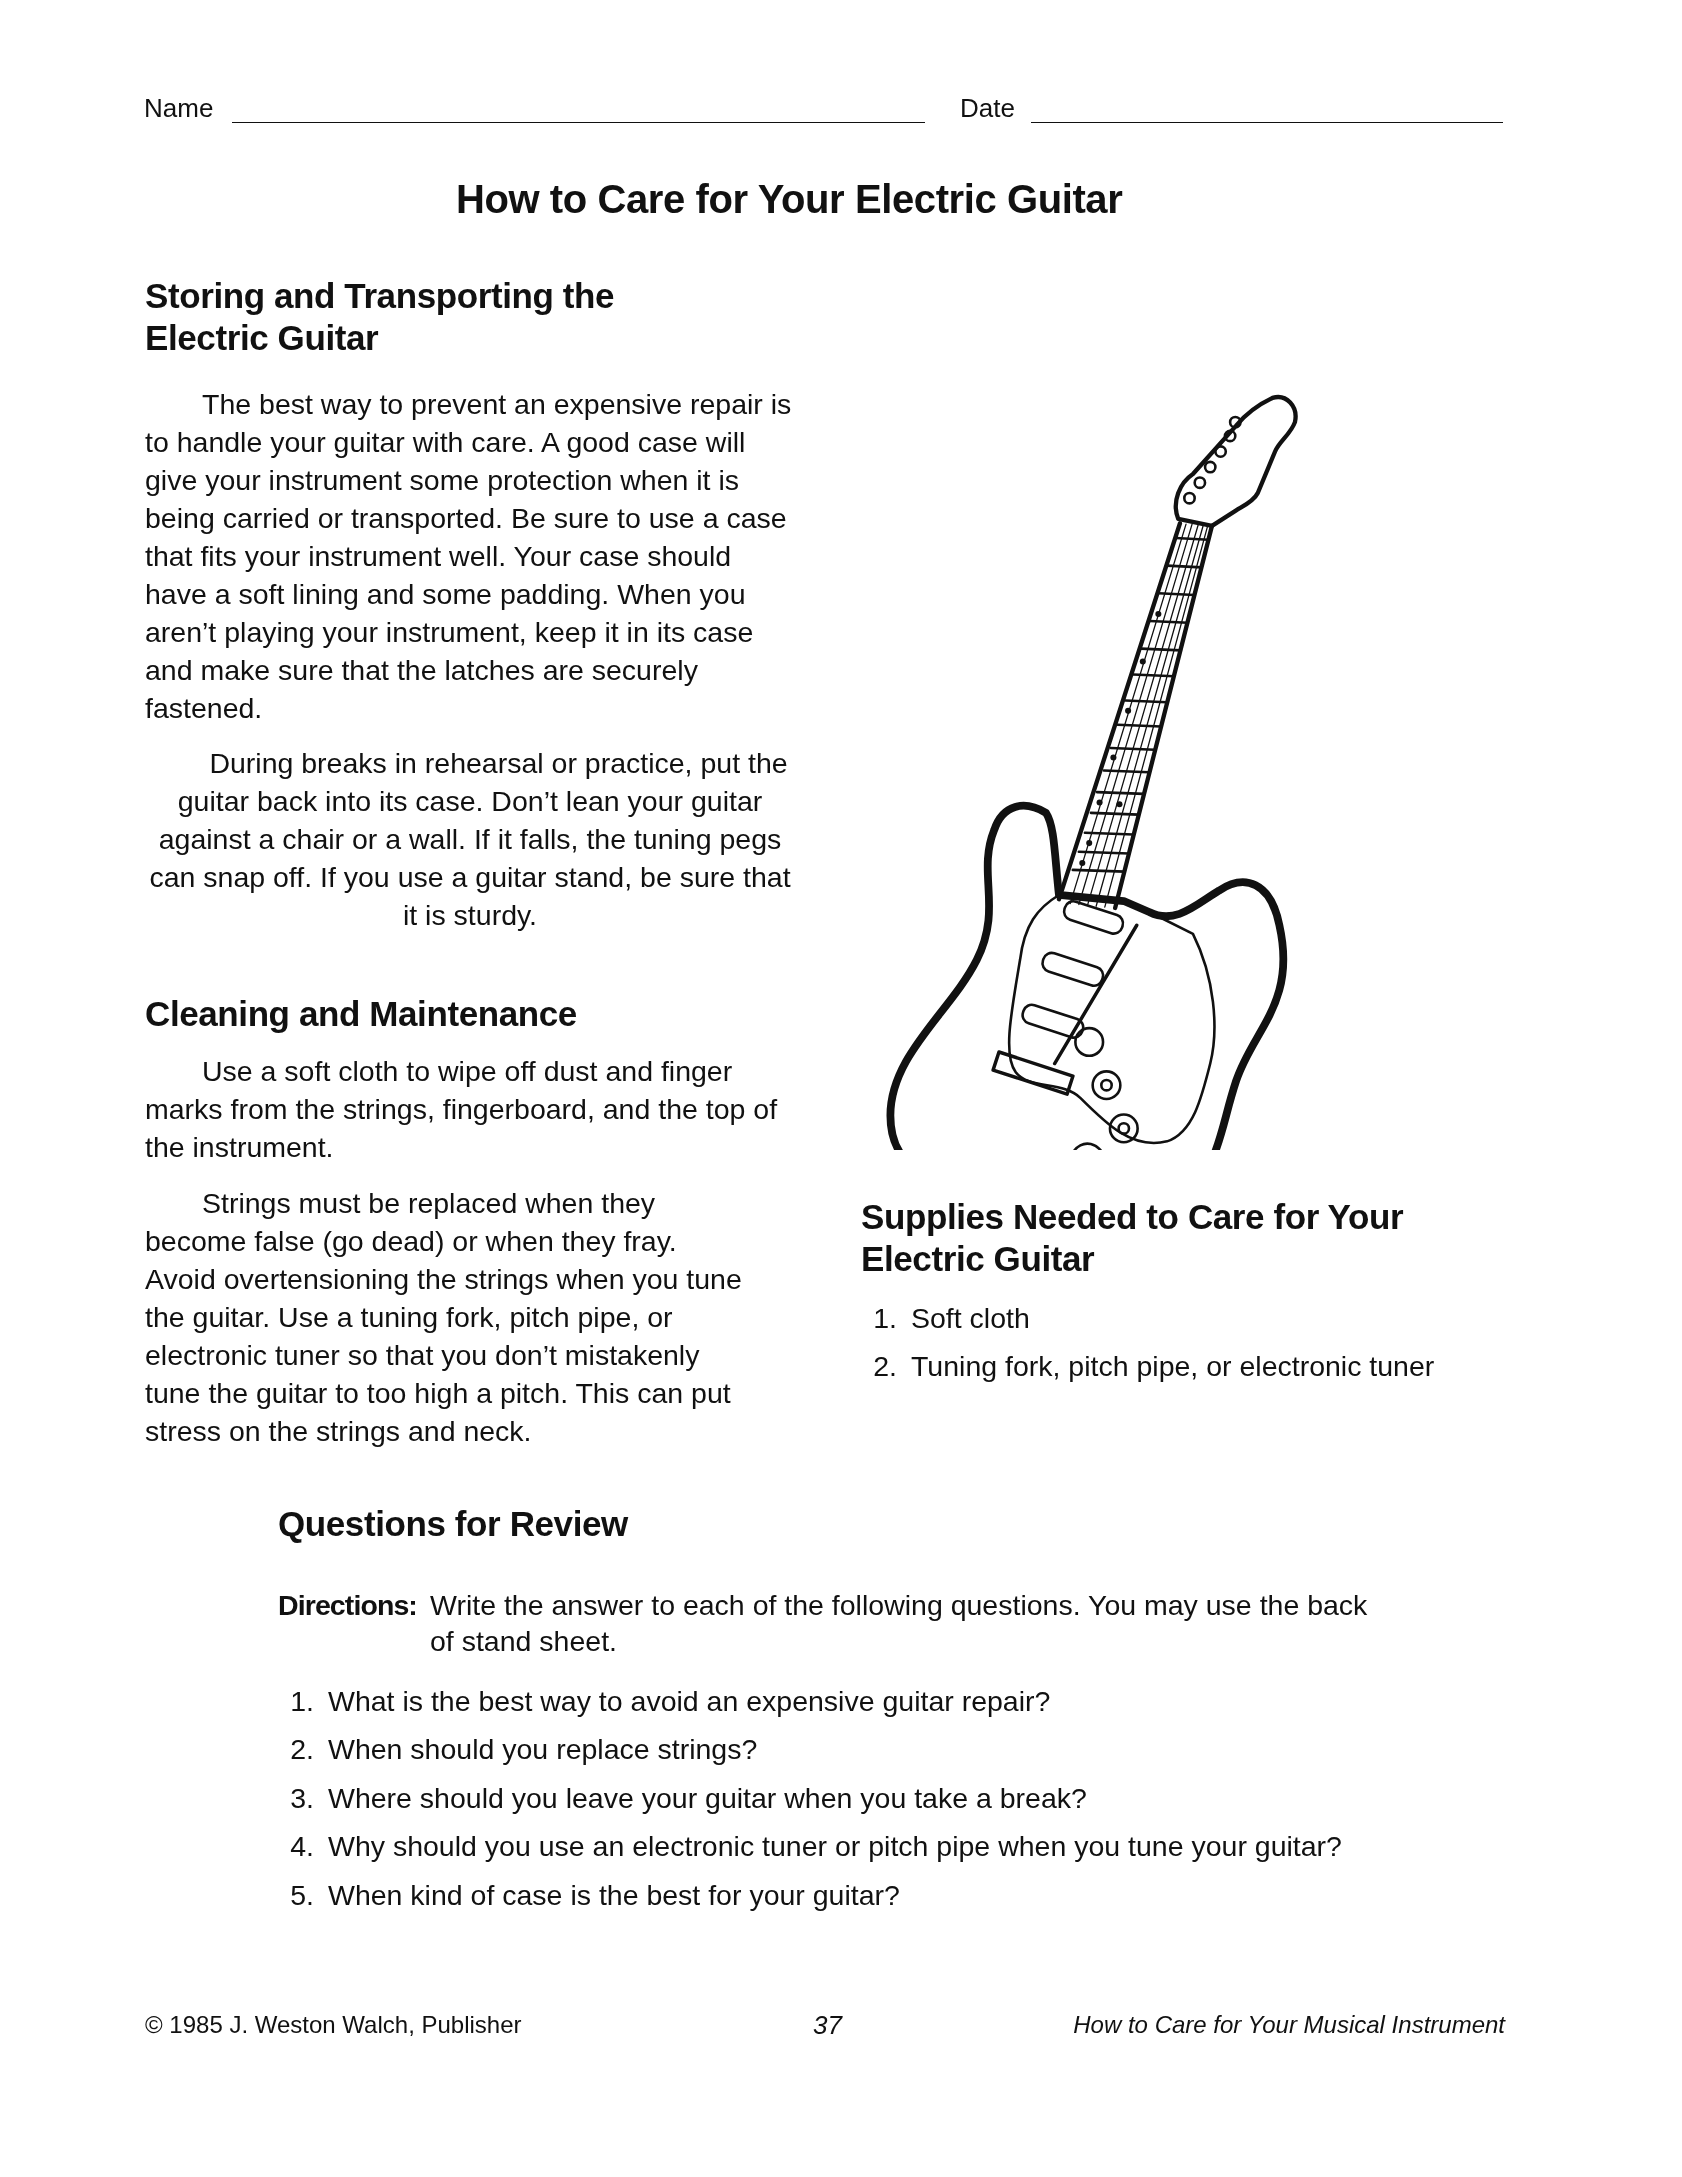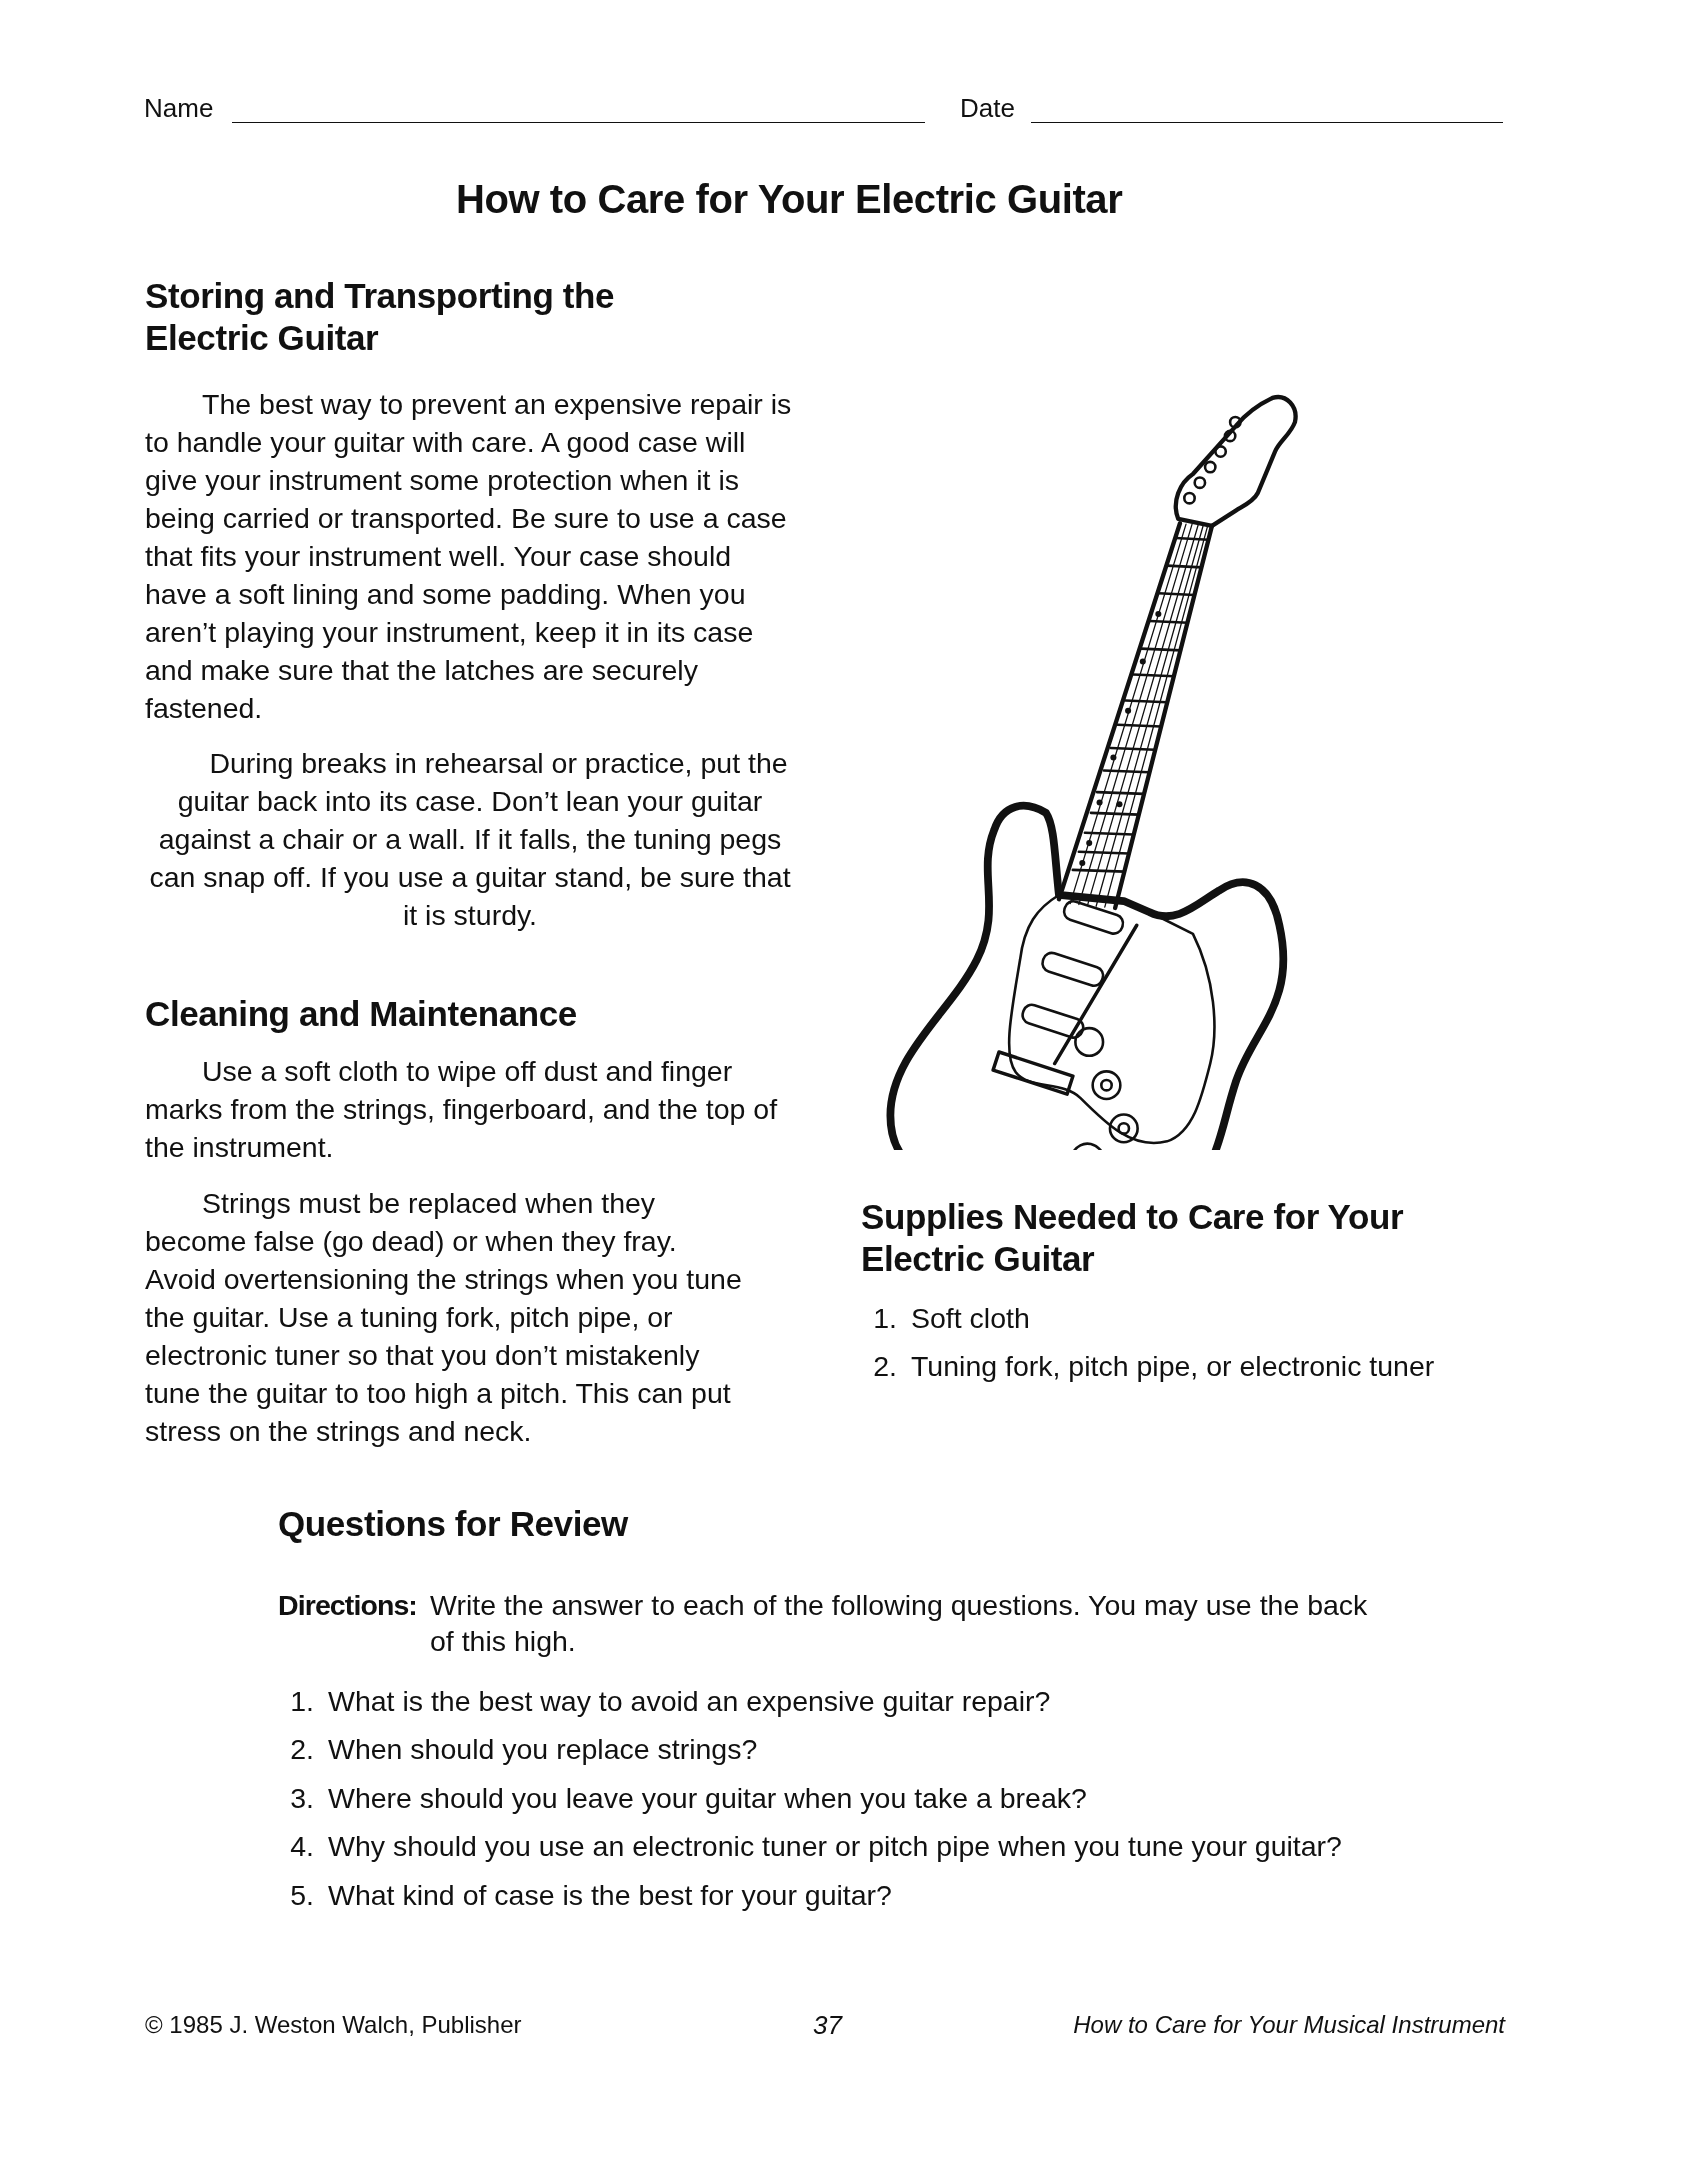--- a/index.html
+++ b/index.html
@@ -139,21 +139,21 @@
     <div class="li">
       <span class="num">2.</span><span>Tuning fork, pitch pipe, or electronic tuner</span>
     </div>
   </div>
 </div>
 
 <div class="abs h2" style="left:278px;top:1503px;">Questions for Review</div>
 
 <div class="abs" style="left:278px;top:1587px;width:1090px;font-size:28.5px;line-height:36px;">
   <span class="abs" style="left:0;top:0;font-weight:bold;letter-spacing:-0.9px;">Directions:</span>
-  <div style="margin-left:152px;width:943px;">Write the answer to each of the following questions. You may use the back of this high.</div>
+  <div style="margin-left:152px;width:943px;">Write the answer to each of the following questions. You may use the back of stand sheet.</div>
 </div>
 
 <div class="abs" style="left:278px;top:1682px;width:1107px;">
   <div class="q" style="position:relative;margin-bottom:10.4px;">
     <span class="qnum">1.</span>
     <div class="qtext">What is the best way to avoid an expensive guitar repair?</div>
   </div>
   <div class="q" style="position:relative;margin-bottom:10.4px;">
     <span class="qnum">2.</span>
     <div class="qtext">When should you replace strings?</div>
@@ -161,20 +161,20 @@
   <div class="q" style="position:relative;margin-bottom:10.4px;">
     <span class="qnum">3.</span>
     <div class="qtext">Where should you leave your guitar when you take a break?</div>
   </div>
   <div class="q" style="position:relative;margin-bottom:10.4px;">
     <span class="qnum">4.</span>
     <div class="qtext" style="width:1072px;">Why should you use an electronic tuner or pitch pipe when you tune your guitar?</div>
   </div>
   <div class="q" style="position:relative;">
     <span class="qnum">5.</span>
-    <div class="qtext">What kind of case is the best for your guitar?</div>
+    <div class="qtext">When kind of case is the best for your guitar?</div>
   </div>
 </div>
 
 <div class="abs foot" style="left:145px;top:2011px;">© 1985 J. Weston Walch, Publisher</div>
 <div class="abs foot" style="left:813px;top:2010px;font-style:italic;font-size:26px;">37</div>
 <div class="abs foot" style="right:178px;top:2011px;font-style:italic;">How to Care for Your Musical Instrument</div>
 
 
 </body></html>

